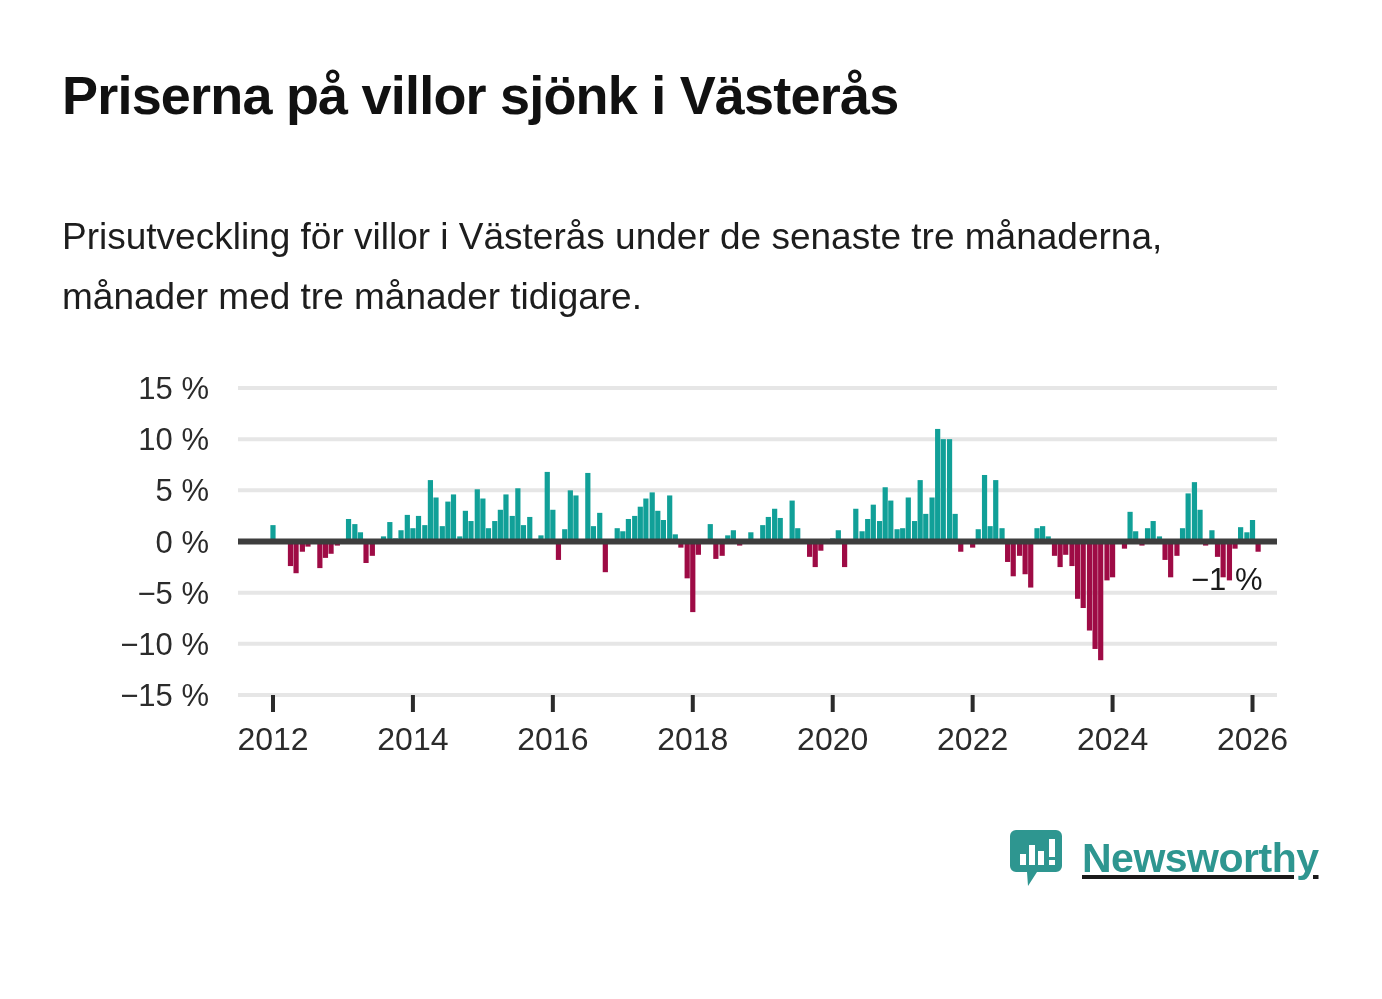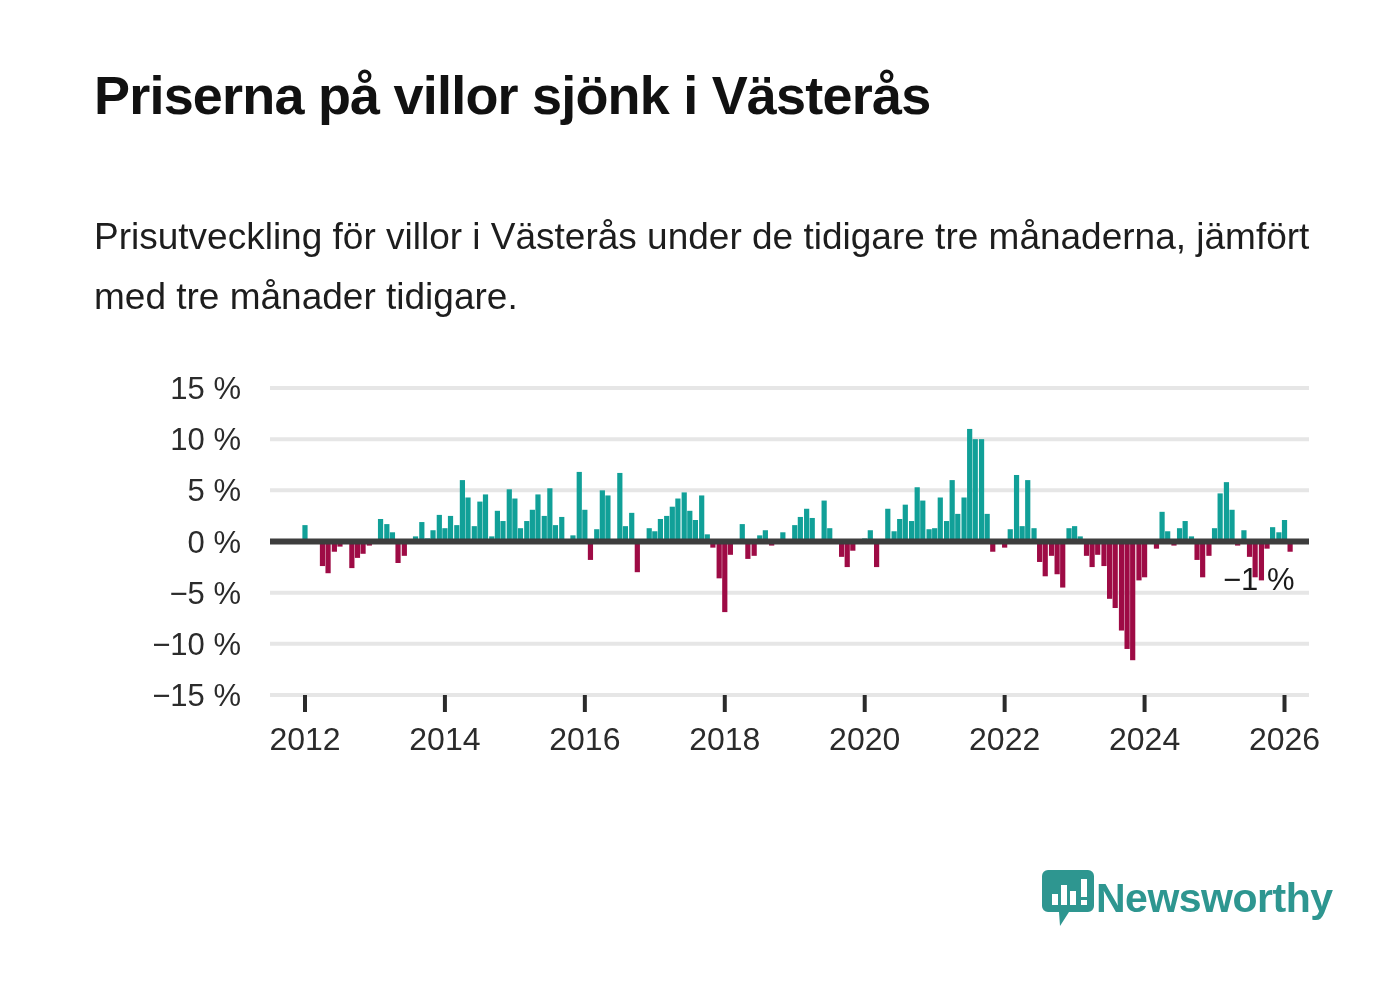--- a/index.html
+++ b/index.html
@@ -11,21 +11,20 @@
     height: 999px;
     background: #ffffff;
     font-family: "Liberation Sans", sans-serif;
     color: #1a1a1a;
     overflow: hidden;
     position: relative;
   }
   #page {
     position: absolute;
     inset: 0;
-    margin-left: 32px;
   }
   #title {
     position: absolute;
     left: 62px;
     top: 64px;
     font-size: 54px;
     font-weight: 700;
     letter-spacing: -0.8px;
     color: #111111;
     white-space: nowrap;
@@ -67,24 +66,25 @@
   }
   .annot {
     font-family: "Liberation Sans", sans-serif;
     font-size: 31px;
     fill: #1a1a1a;
     text-anchor: start;
   }
   #logo {
     position: absolute;
     left: 1010px;
-    top: 870px;
+    top: 830px;
     display: flex;
     align-items: center;
-    gap: 2px;
+    gap: 20px;
+    text-decoration: underline;
   }
   #logo-mark {
     width: 52px;
     height: 56px;
     flex: 0 0 auto;
   }
   #logo-text {
     font-size: 41px;
     font-weight: 700;
     color: #2e9690;
@@ -92,21 +92,21 @@
     line-height: 1;
   }
 </style>
 </head>
 <body>
 
 <div id="page">
 
   <div id="title">Priserna på villor sjönk i Västerås</div>
 
-  <div id="subtitle">Prisutveckling för villor i Västerås under de tidigare tre månaderna, jämfört med tre månader tidigare.</div>
+  <div id="subtitle">Prisutveckling för villor i Västerås under de senaste tre månaderna, månader med tre månader tidigare.</div>
 
   <div id="chart-area">
     <svg id="chart-svg" width="1382" height="999">
       <g id="gridlines">
           <line x1="238" x2="1277" y1="388" y2="388" stroke="#e6e6e6" stroke-width="4"></line>
           <line x1="238" x2="1277" y1="439.16666666666663" y2="439.16666666666663" stroke="#e6e6e6" stroke-width="4"></line>
           <line x1="238" x2="1277" y1="490.33333333333337" y2="490.33333333333337" stroke="#e6e6e6" stroke-width="4"></line>
           <line x1="238" x2="1277" y1="592.6666666666666" y2="592.6666666666666" stroke="#e6e6e6" stroke-width="4"></line>
           <line x1="238" x2="1277" y1="643.8333333333334" y2="643.8333333333334" stroke="#e6e6e6" stroke-width="4"></line>
           <line x1="238" x2="1277" y1="695" y2="695" stroke="#e6e6e6" stroke-width="4"></line>

